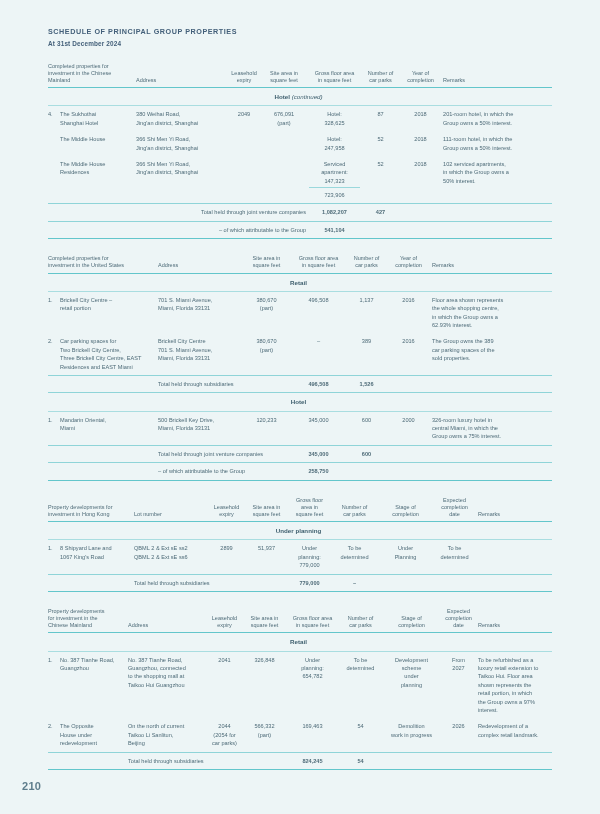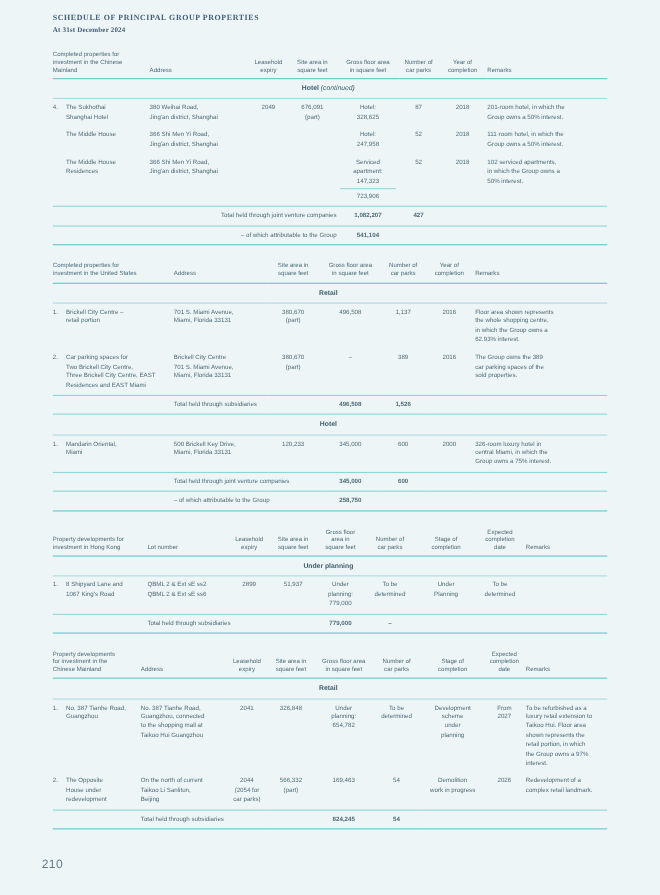--- a/index.html
+++ b/index.html
@@ -16,22 +16,21 @@
   }
   .page {
     position: relative;
     width: 600px;
     height: 814px;
     box-sizing: border-box;
     padding: 0 48px;
   }
   
   .page-header {
-    padding-top: 12px;
-    font-family: Liberation Serif, serif;
+    padding-top: 28px;
   }
   .page-header .title {
     font-size: 7.2px;
     font-weight: bold;
     letter-spacing: 0.55px;
     color: #44607a;
     text-transform: uppercase;
     line-height: 1.2;
   }
   .page-header .subtitle {
@@ -111,24 +110,24 @@
   }
   .stacked-total {
     display: block;
     padding-top: 3px;
     margin-top: 2px;
     border-top: 0.7px solid #9ad8dc;
   }
   
   .page-num {
     position: absolute;
-    left: 38px;
+    left: 22px;
     bottom: 22px;
     font-size: 11px;
-    font-weight: normal;
+    font-weight: bold;
     color: #5e7d8c;
     letter-spacing: 0.3px;
   }
 </style>
 </head>
 <body>
 
 <div class="page">
 
   <div class="page-header">

